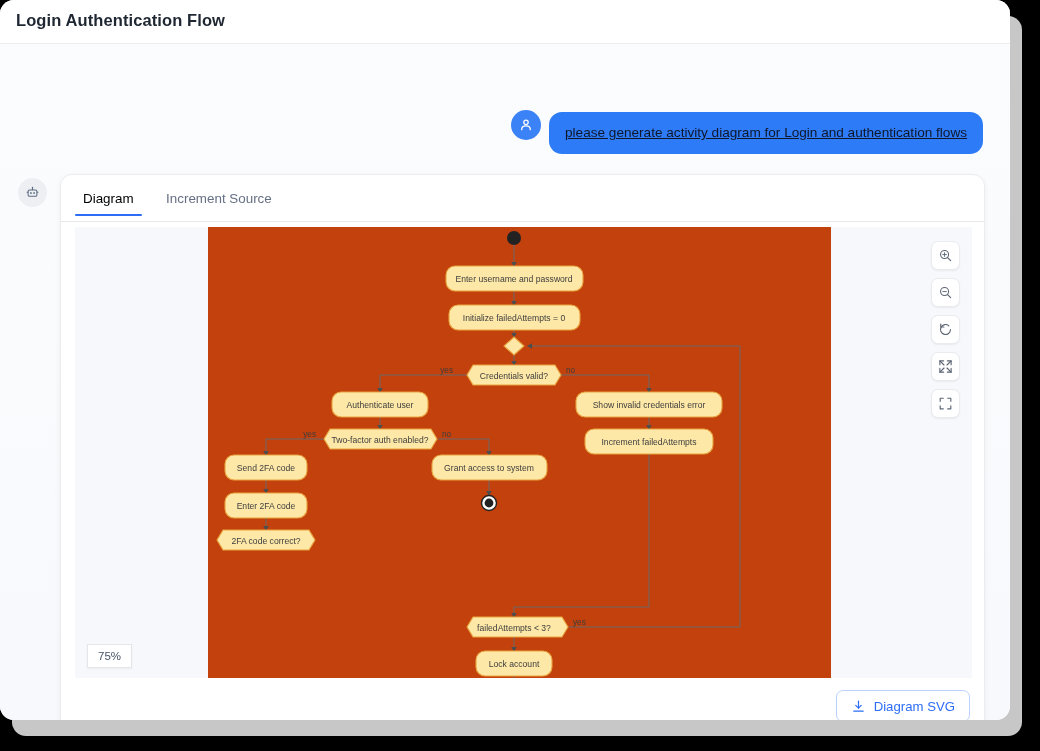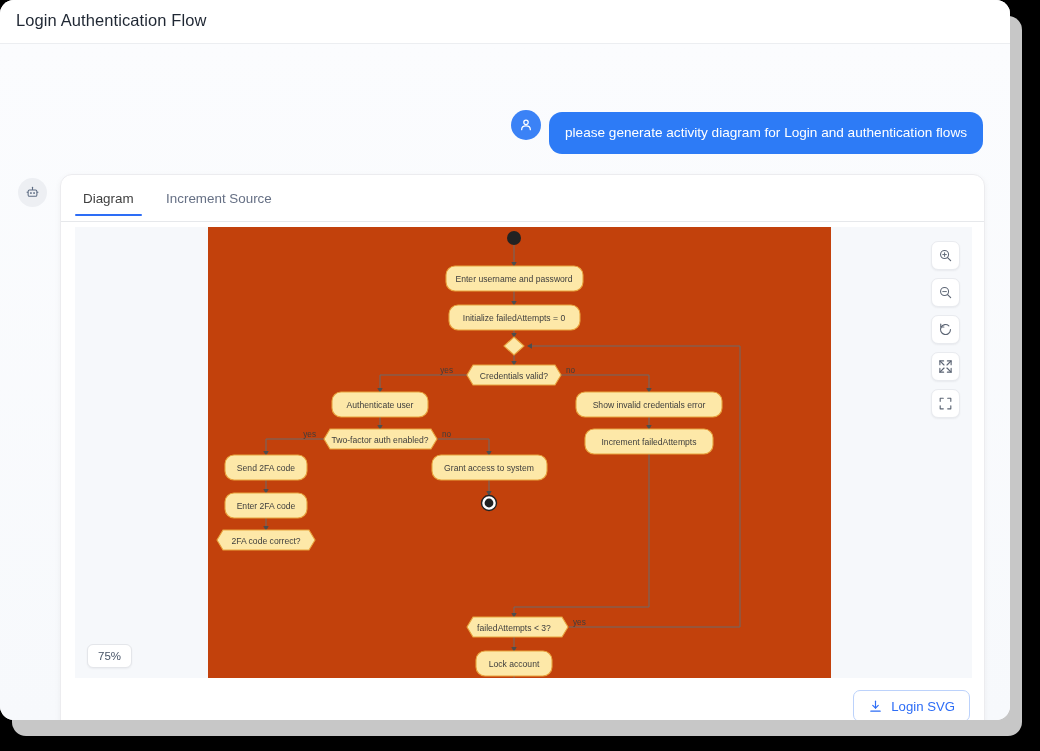--- a/index.html
+++ b/index.html
@@ -25,21 +25,21 @@
 
   
   #title-bar {
     position: absolute; left: 0; top: 0;
     width: 1010px; height: 44px;
     background: #ffffff;
     border-bottom: 1px solid #eceef1;
   }
   #page-title {
     position: absolute; left: 16px; top: 11px;
-    font-size: 16.5px; font-weight: 400; color: #1f2733;
+    font-size: 16.5px; font-weight: 700; color: #1f2733;
     letter-spacing: .1px;
   }
 
   
   #app-body {
     position: absolute; left: 0; top: 44px;
     width: 1010px; height: 676px;
     background: linear-gradient(180deg,#fbfcfe 0%, #f7f9fc 100%);
   }
 
@@ -50,26 +50,27 @@
   #user-avatar {
     position: absolute; left: 511px; top: 66px;
     width: 30px; height: 30px; border-radius: 50%;
     background: #3b82f6;
     display: flex; align-items: center; justify-content: center;
   }
   #user-bubble {
     position: absolute; left: 549px; top: 68px;
     max-width: 460px;
     background: #2d7bf6;
-    color: #ffffff;
+    color: #0f172a;
     border-radius: 13px;
     padding: 12px 16px;
     font-size: 13.6px;
     line-height: 1.35;
     white-space: nowrap;
+    text-decoration: underline;
   }
 
   
   #bot-avatar {
     position: absolute; left: 18px; top: 134px;
     width: 29px; height: 29px; border-radius: 50%;
     background: #edeff3;
     display: flex; align-items: center; justify-content: center;
   }
 
@@ -92,21 +93,21 @@
   }
   .tab {
     display: inline-block;
     padding: 0 8px 9px 8px;
     font-size: 13.4px;
     color: #667085;
     cursor: pointer;
     margin-right: 12px;
     position: relative;
   }
-  .tab.active { color: #404040; font-weight: 500; }
+  .tab.active { color: #000000; font-weight: 500; }
   .tab.active::after {
     content: ""; position: absolute; left: 0; right: 0; bottom: -1px;
     height: 2.5px; background: #2d6df6; border-radius: 2px;
   }
 
   
   #canvas-wrap {
     position: absolute; left: 14px; top: 52px;
     width: 897px; height: 451px;
     background: #f6f8fb;
@@ -117,21 +118,21 @@
     width: 623px; height: 451px;
     background: #c2410c;
   }
   #diagram-svg { display: block; }
 
   
   #zoom-badge {
     position: absolute; left: 12px; bottom: 10px;
     background: #ffffff;
     border: 1px solid #e4e6ea;
-    border-radius: 6px;
+    border-radius: 0;
     padding: 5px 10px;
     font-size: 11.5px;
     color: #475467;
     box-shadow: 0 1px 2px rgba(16,24,40,0.05);
   }
 
   
   #view-toolbar {
     position: absolute; right: 12px; top: 14px;
     display: flex; flex-direction: column; gap: 8px;
@@ -416,19 +417,19 @@
 
       <div id="card-footer">
         <button class="action-btn">
           <svg width="15" height="15" viewBox="0 0 24 24">
             <g stroke="#2d6df6" stroke-width="1.9" stroke-linecap="round" stroke-linejoin="round" fill="none">
               <line x1="12" y1="3.5" x2="12" y2="14.5"></line>
               <polyline points="7.6,10.3 12,14.7 16.4,10.3"></polyline>
               <line x1="4.5" y1="19.5" x2="19.5" y2="19.5"></line>
             </g>
           </svg>
-          <span>Login SVG</span>
+          <span>Diagram SVG</span>
         </button>
       </div>
 
     </div>
   </div>
 </div>
 
 </body></html>

